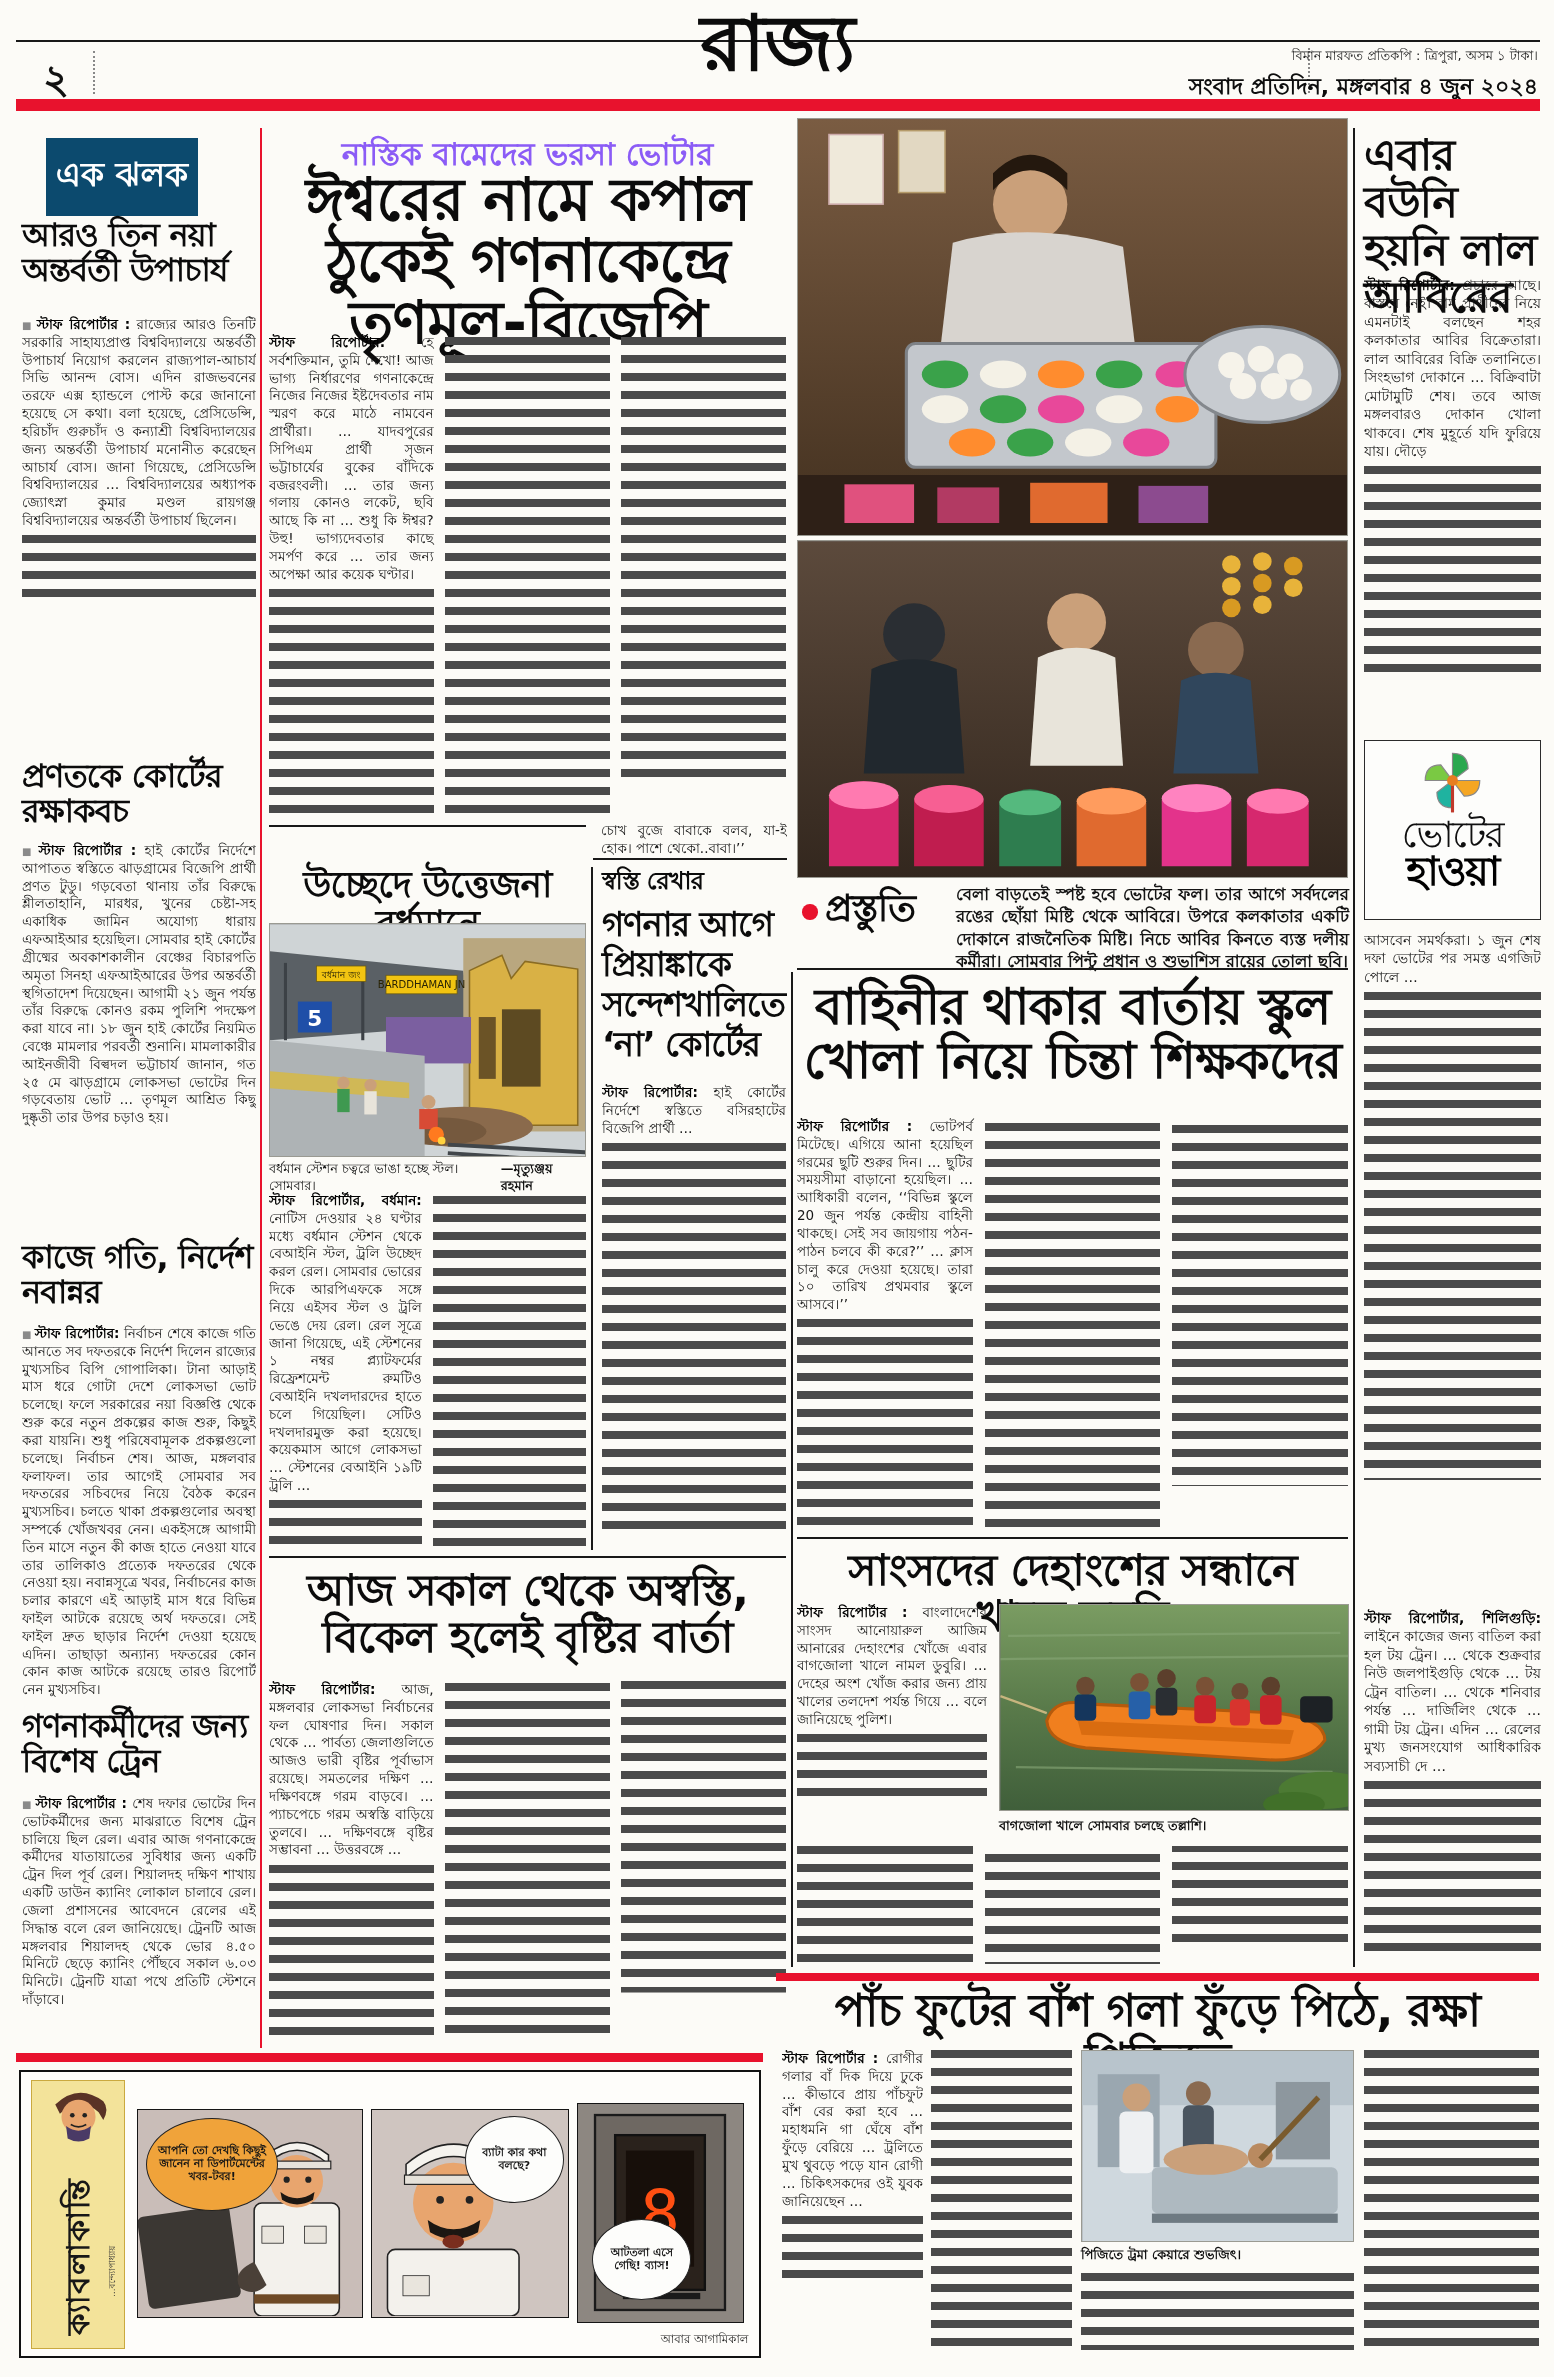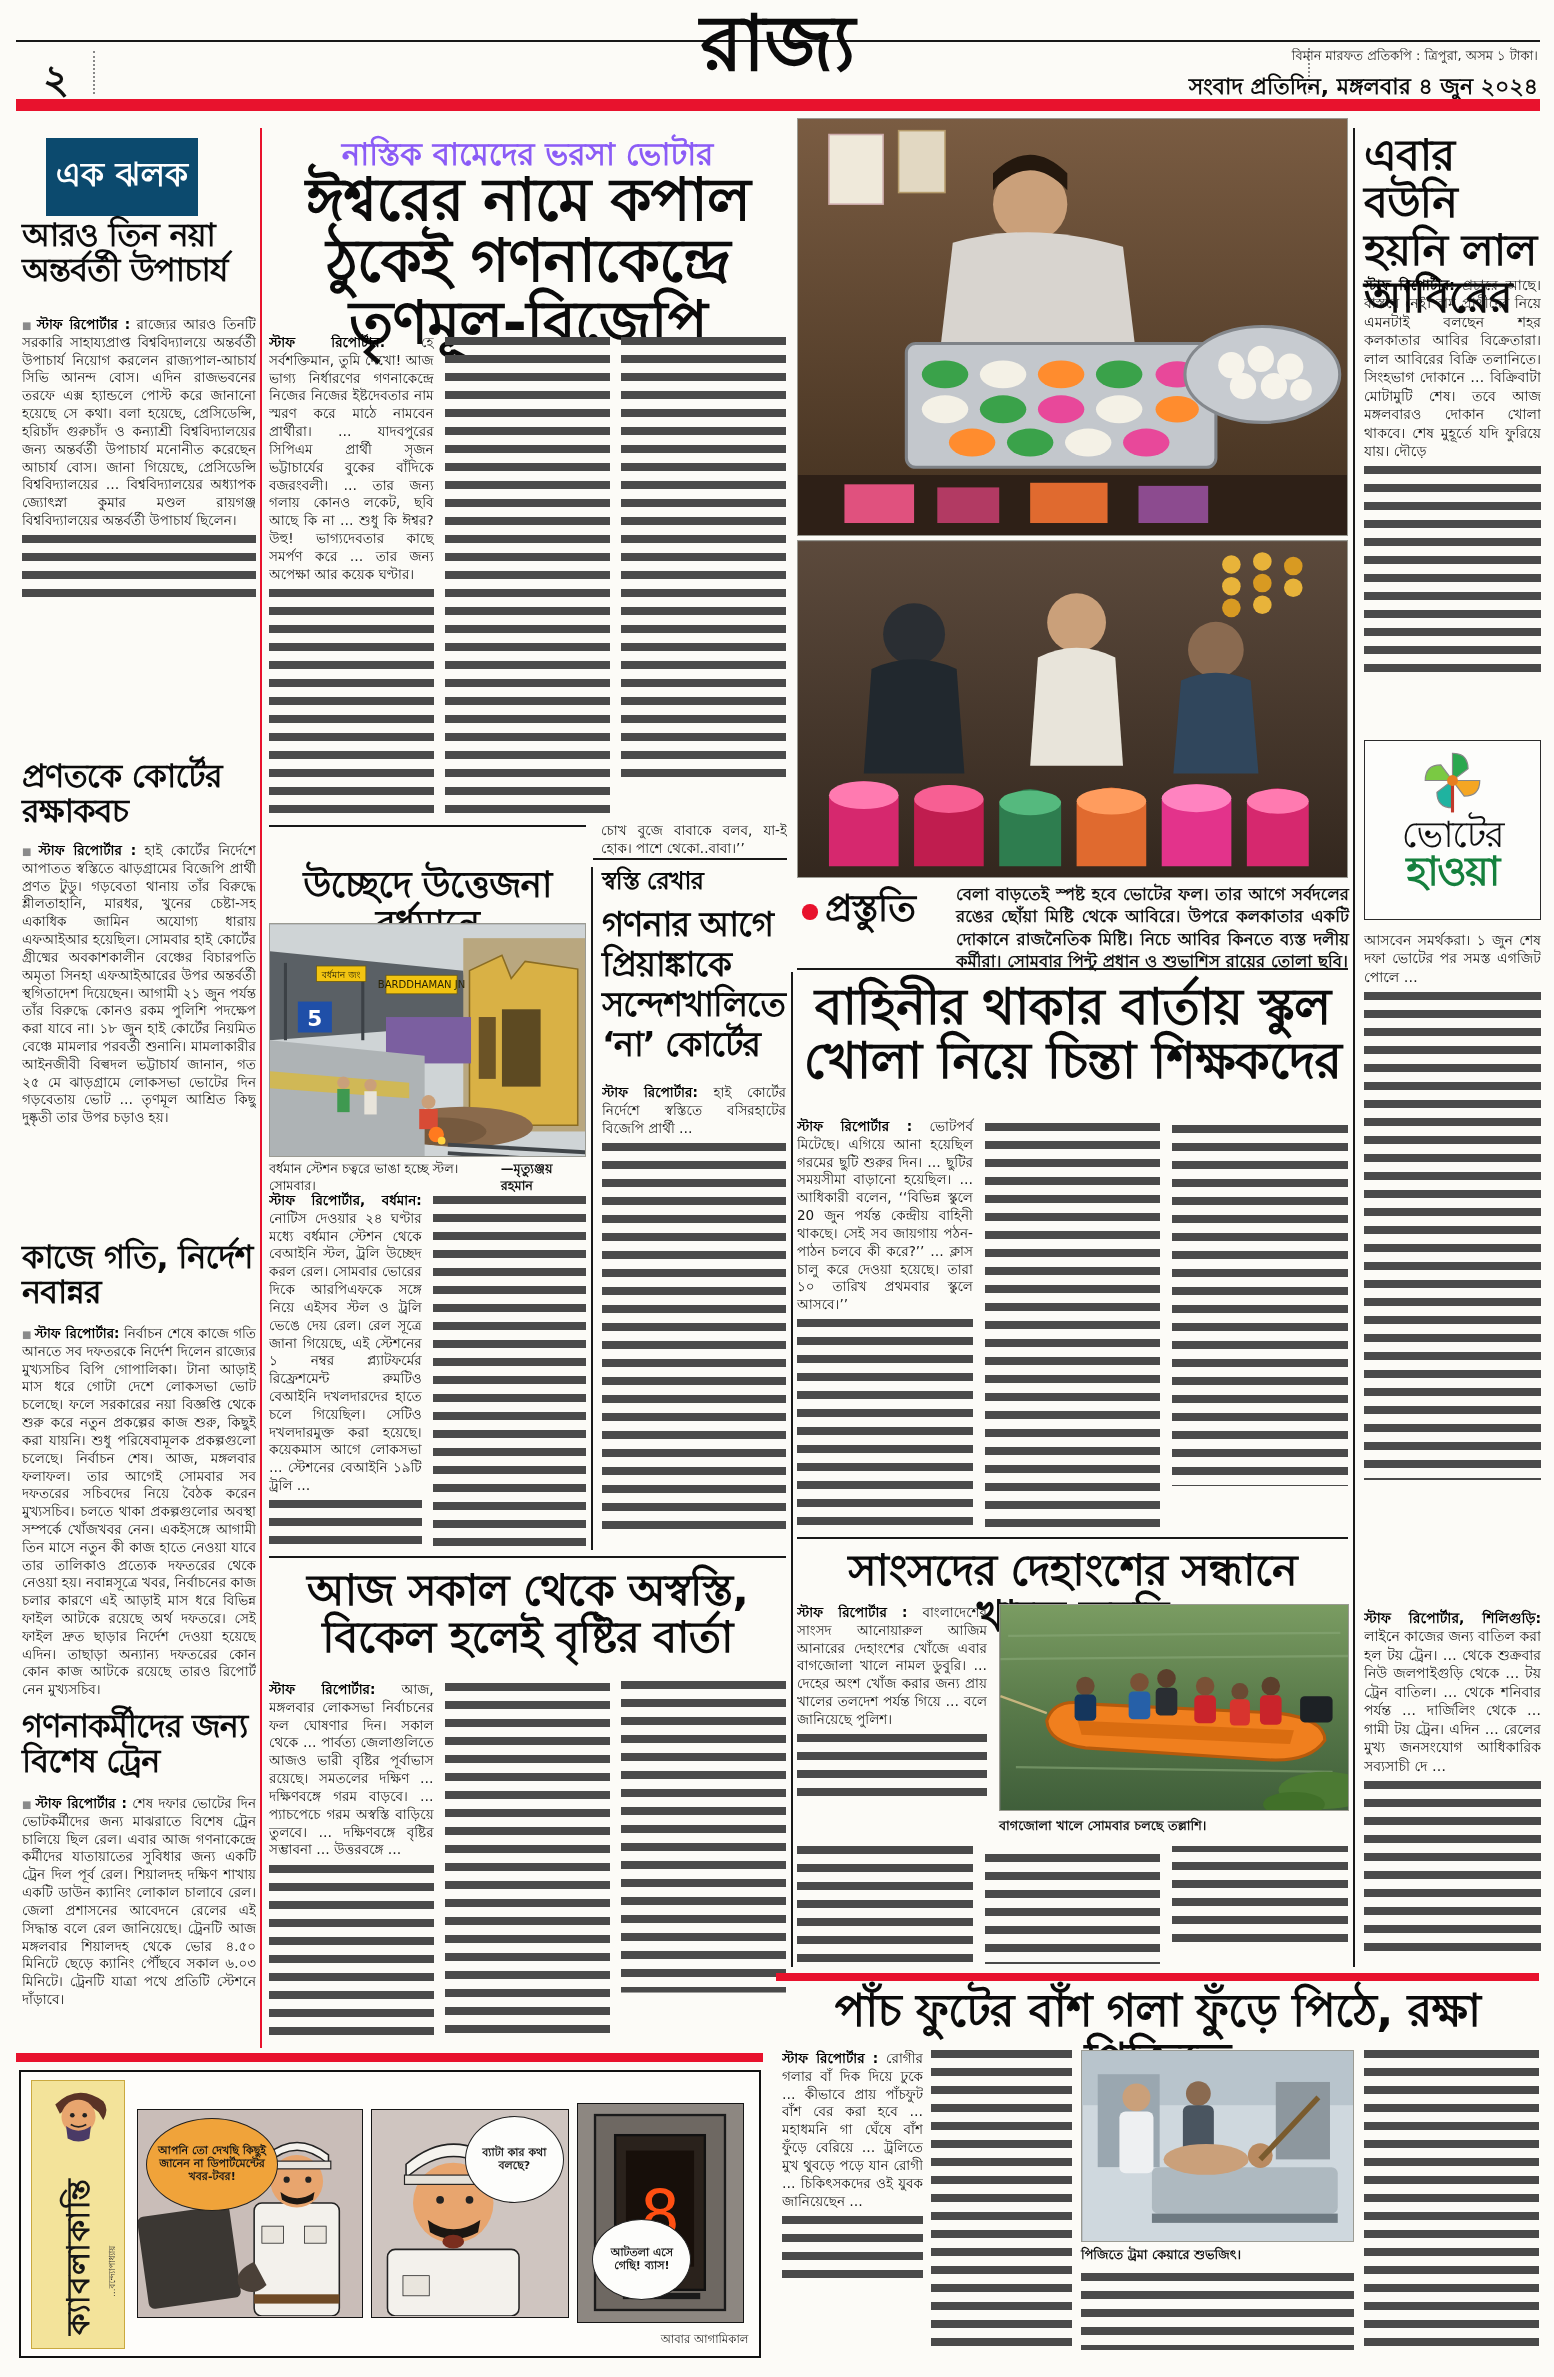--- a/index.html
+++ b/index.html
@@ -306,21 +306,21 @@
       <g stroke="#888" stroke-width="1.5">
         <path d="M43 43 L43 8 Q63 8 63 28 Z" fill="#2aa84f"></path>
         <path d="M43 43 L78 43 Q78 63 58 63 Z" fill="#f5a623"></path>
         <path d="M43 43 L43 78 Q23 78 23 58 Z" fill="#1fb3a0"></path>
         <path d="M43 43 L8 43 Q8 23 28 23 Z" fill="#7ac943"></path>
       </g>
       <line x1="43" y1="43" x2="43" y2="84" stroke="#c0392b" stroke-width="4"></line>
       <circle cx="43" cy="43" r="7" fill="#e67e22"></circle>
     </svg>
     <div style="font-size:36px;font-weight:400;letter-spacing:-1.5px;line-height:0.98;color:#101010;">ভোটের</div>
-    <div style="font-size:40px;font-weight:900;letter-spacing:-1.5px;line-height:0.98;color:#15803d;">হাওয়া</div>
+    <div style="font-size:40px;font-weight:900;letter-spacing:-1.5px;line-height:0.98;color:#000000;">হাওয়া</div>
   </div>
   <div class="abs bt clip" style="left:1364px;top:931px;width:177px;height:574px;font-size:14px;">
     <span>আসবেন সমর্থকরা। ১ জুন শেষ দফা ভোটের পর সমস্ত এগজিট পোলে …</span>
     <div class="greek" style="height:488px;"></div>
   </div>
 
   <div class="abs bt clip" style="left:1364px;top:1609px;width:177px;height:355px;font-size:14px;">
     <span class="by">স্টাফ রিপোর্টার, শিলিগুড়ি:</span>
     <span>লাইনে কাজের জন্য বাতিল করা হল টয় ট্রেন। … থেকে শুক্রবার নিউ জলপাইগুড়ি থেকে … টয় ট্রেন বাতিল। … থেকে শনিবার পর্যন্ত … দার্জিলিং থেকে … গামী টয় ট্রেন। এদিন … রেলের মুখ্য জনসংযোগ আধিকারিক সব্যসাচী দে …</span>
     <div class="greek" style="height:178px;"></div>

